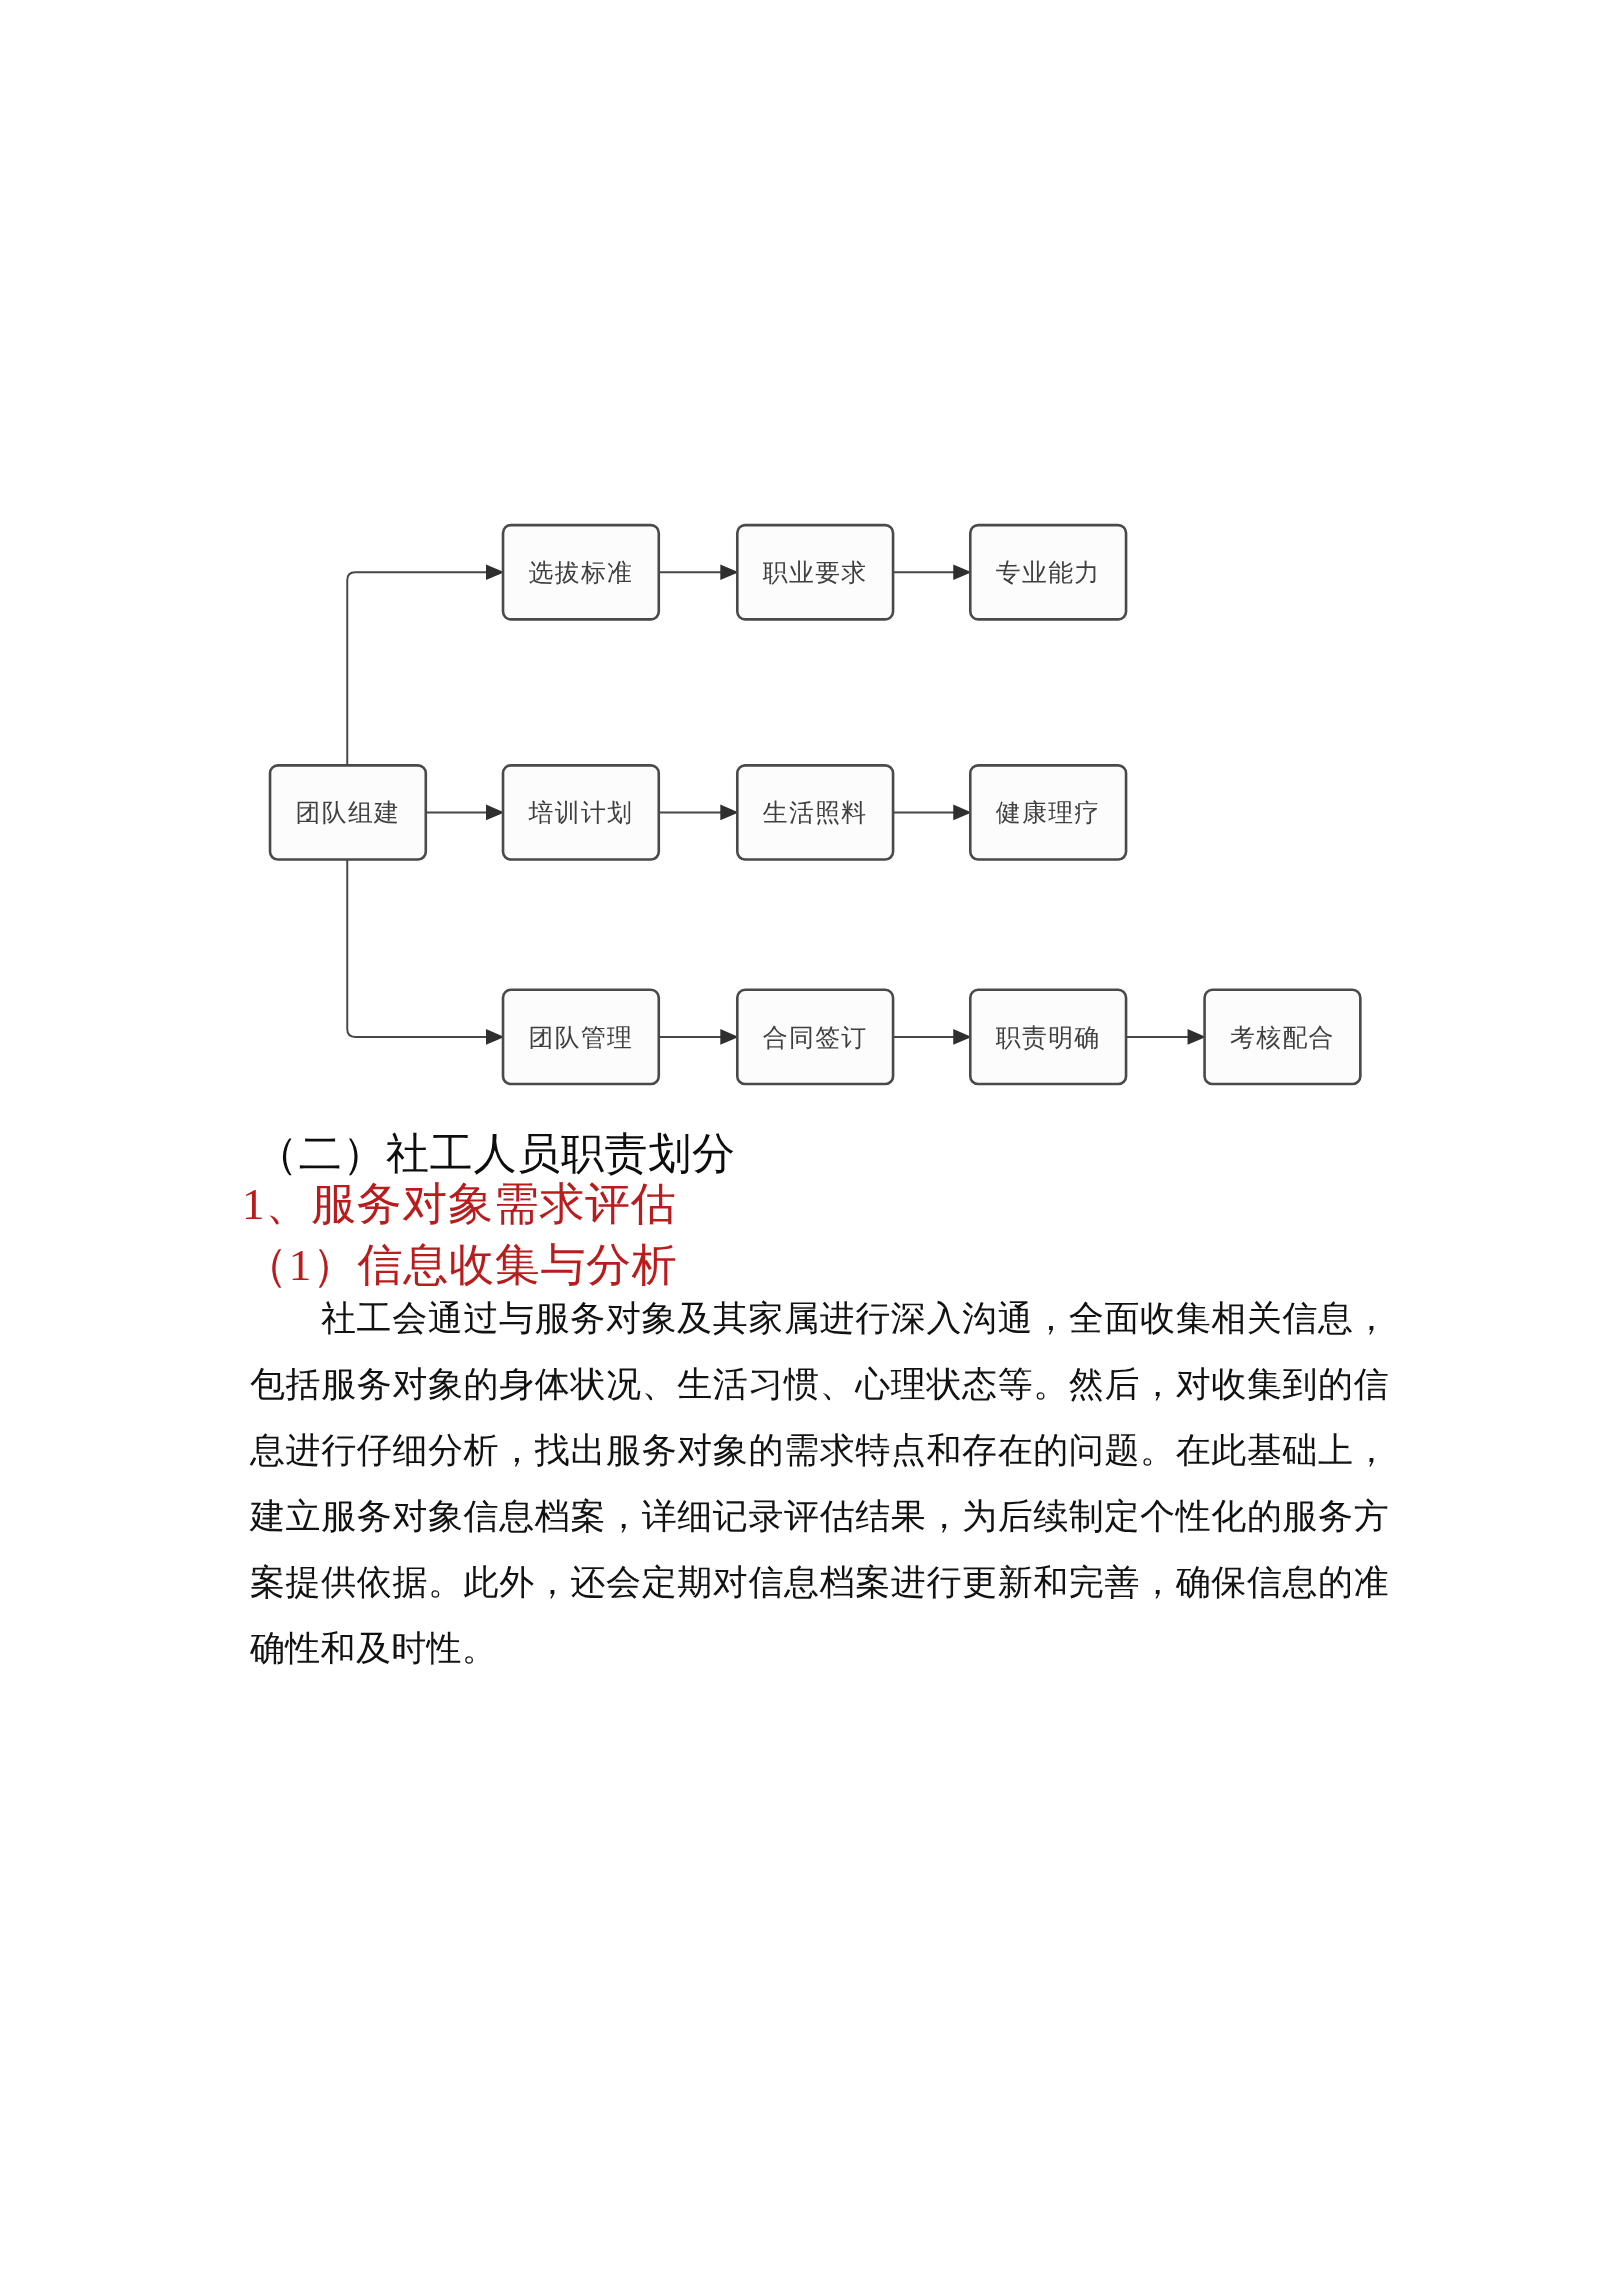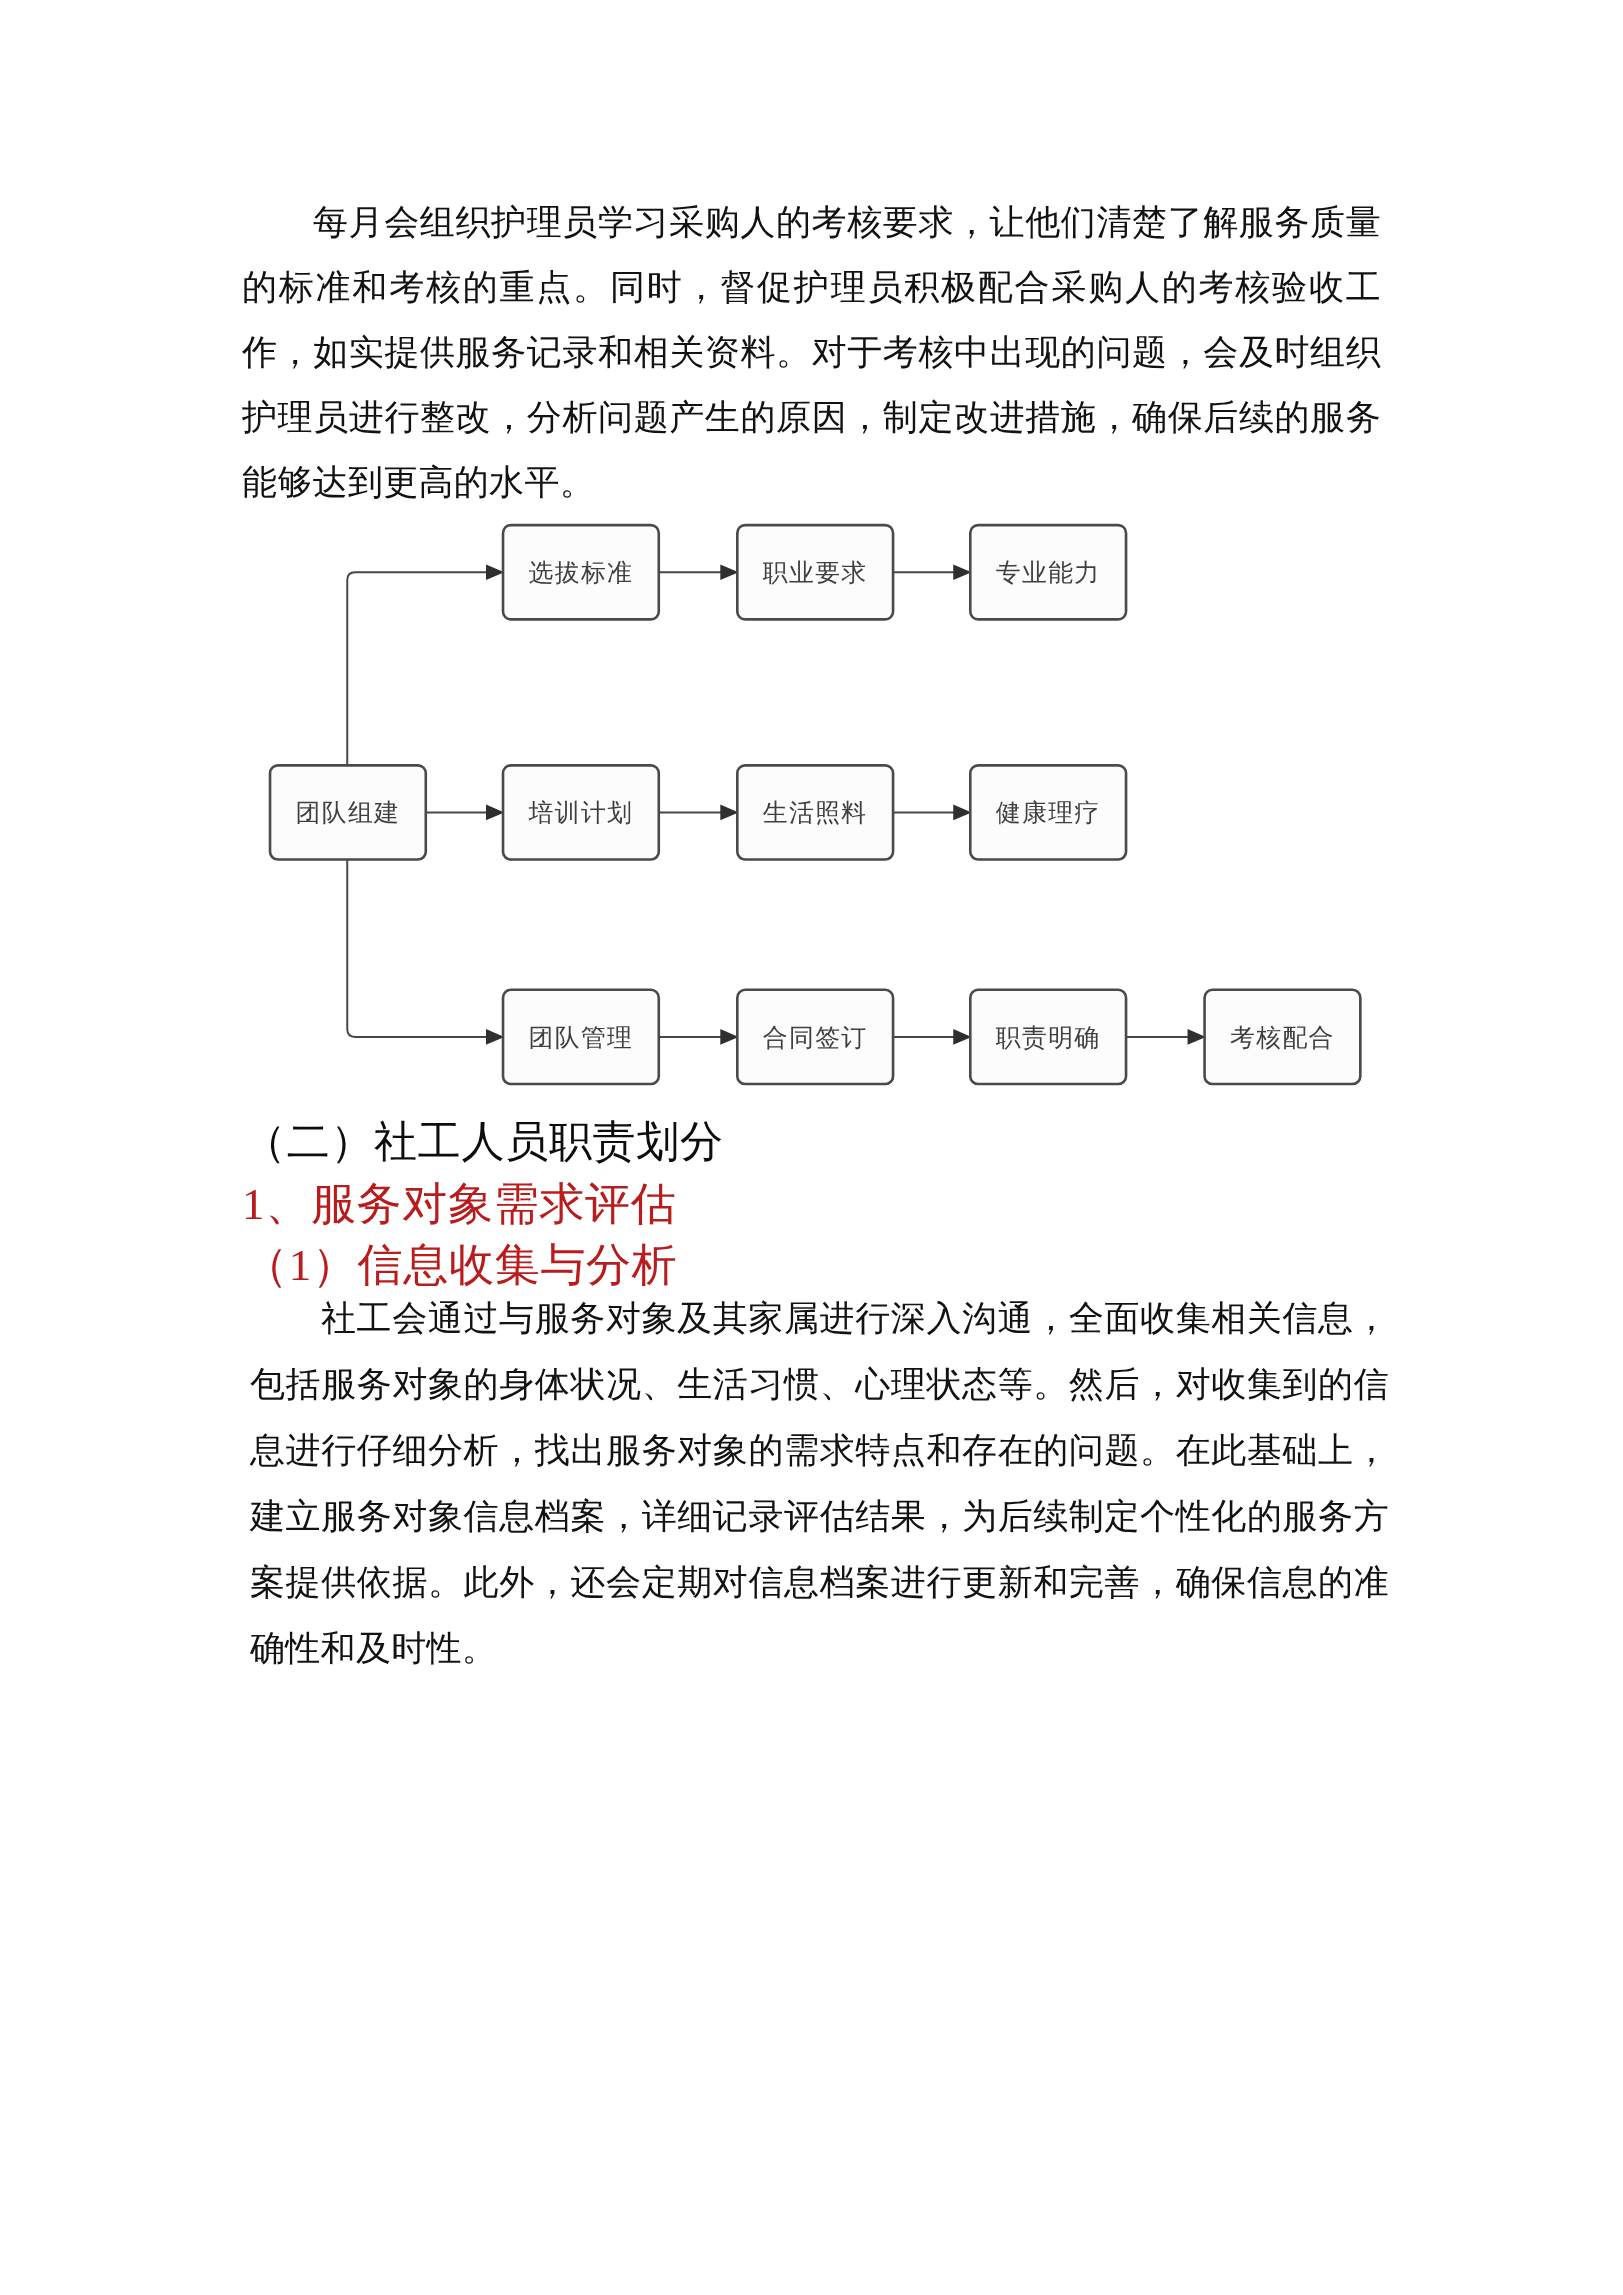--- a/index.html
+++ b/index.html
@@ -54,21 +54,21 @@
     font-family: "Liberation Serif", "DejaVu Serif", serif;
     font-size: 38px;
     fill: #3f3f3f;
     text-anchor: middle;
     letter-spacing: 2px;
   }
   .section-heading {
     position: absolute;
     left: 243px;
     top: 1116px;
-    margin: 0;
+    margin: 12px;
     font-size: 43px;
     font-weight: normal;
     line-height: 52px;
     color: #0d0d0d;
     letter-spacing: 0.7px;
   }
   .sub-heading {
     position: absolute;
     left: 242px;
     margin: 0;
@@ -79,21 +79,20 @@
     letter-spacing: 0.7px;
   }
   .sub1 { top: 1181px; }
   .sub2 { top: 1242px; left: 243px; }
 </style>
 </head>
 <body>
 
 <div class="page">
 
-  <p class="body-para p1">每月会组织护理员学习采购人的考核要求，让他们清楚了解服务质量的标准和考核的重点。同时，督促护理员积极配合采购人的考核验收工作，如实提供服务记录和相关资料。对于考核中出现的问题，会及时组织护理员进行整改，分析问题产生的原因，制定改进措施，确保后续的服务能够达到更高的水平。</p>
 
   <svg class="flowchart" viewBox="0 0 1760 900" xmlns="http://www.w3.org/2000/svg">
 
     <g>
 
       <path class="cline" d="M150 482 V127 Q150 115 162 115 H362"></path>
 
       <path class="cline" d="M150 482 V813 Q150 825 162 825 H362"></path>
 
       <path class="cline" d="M270 482 H362"></path>

